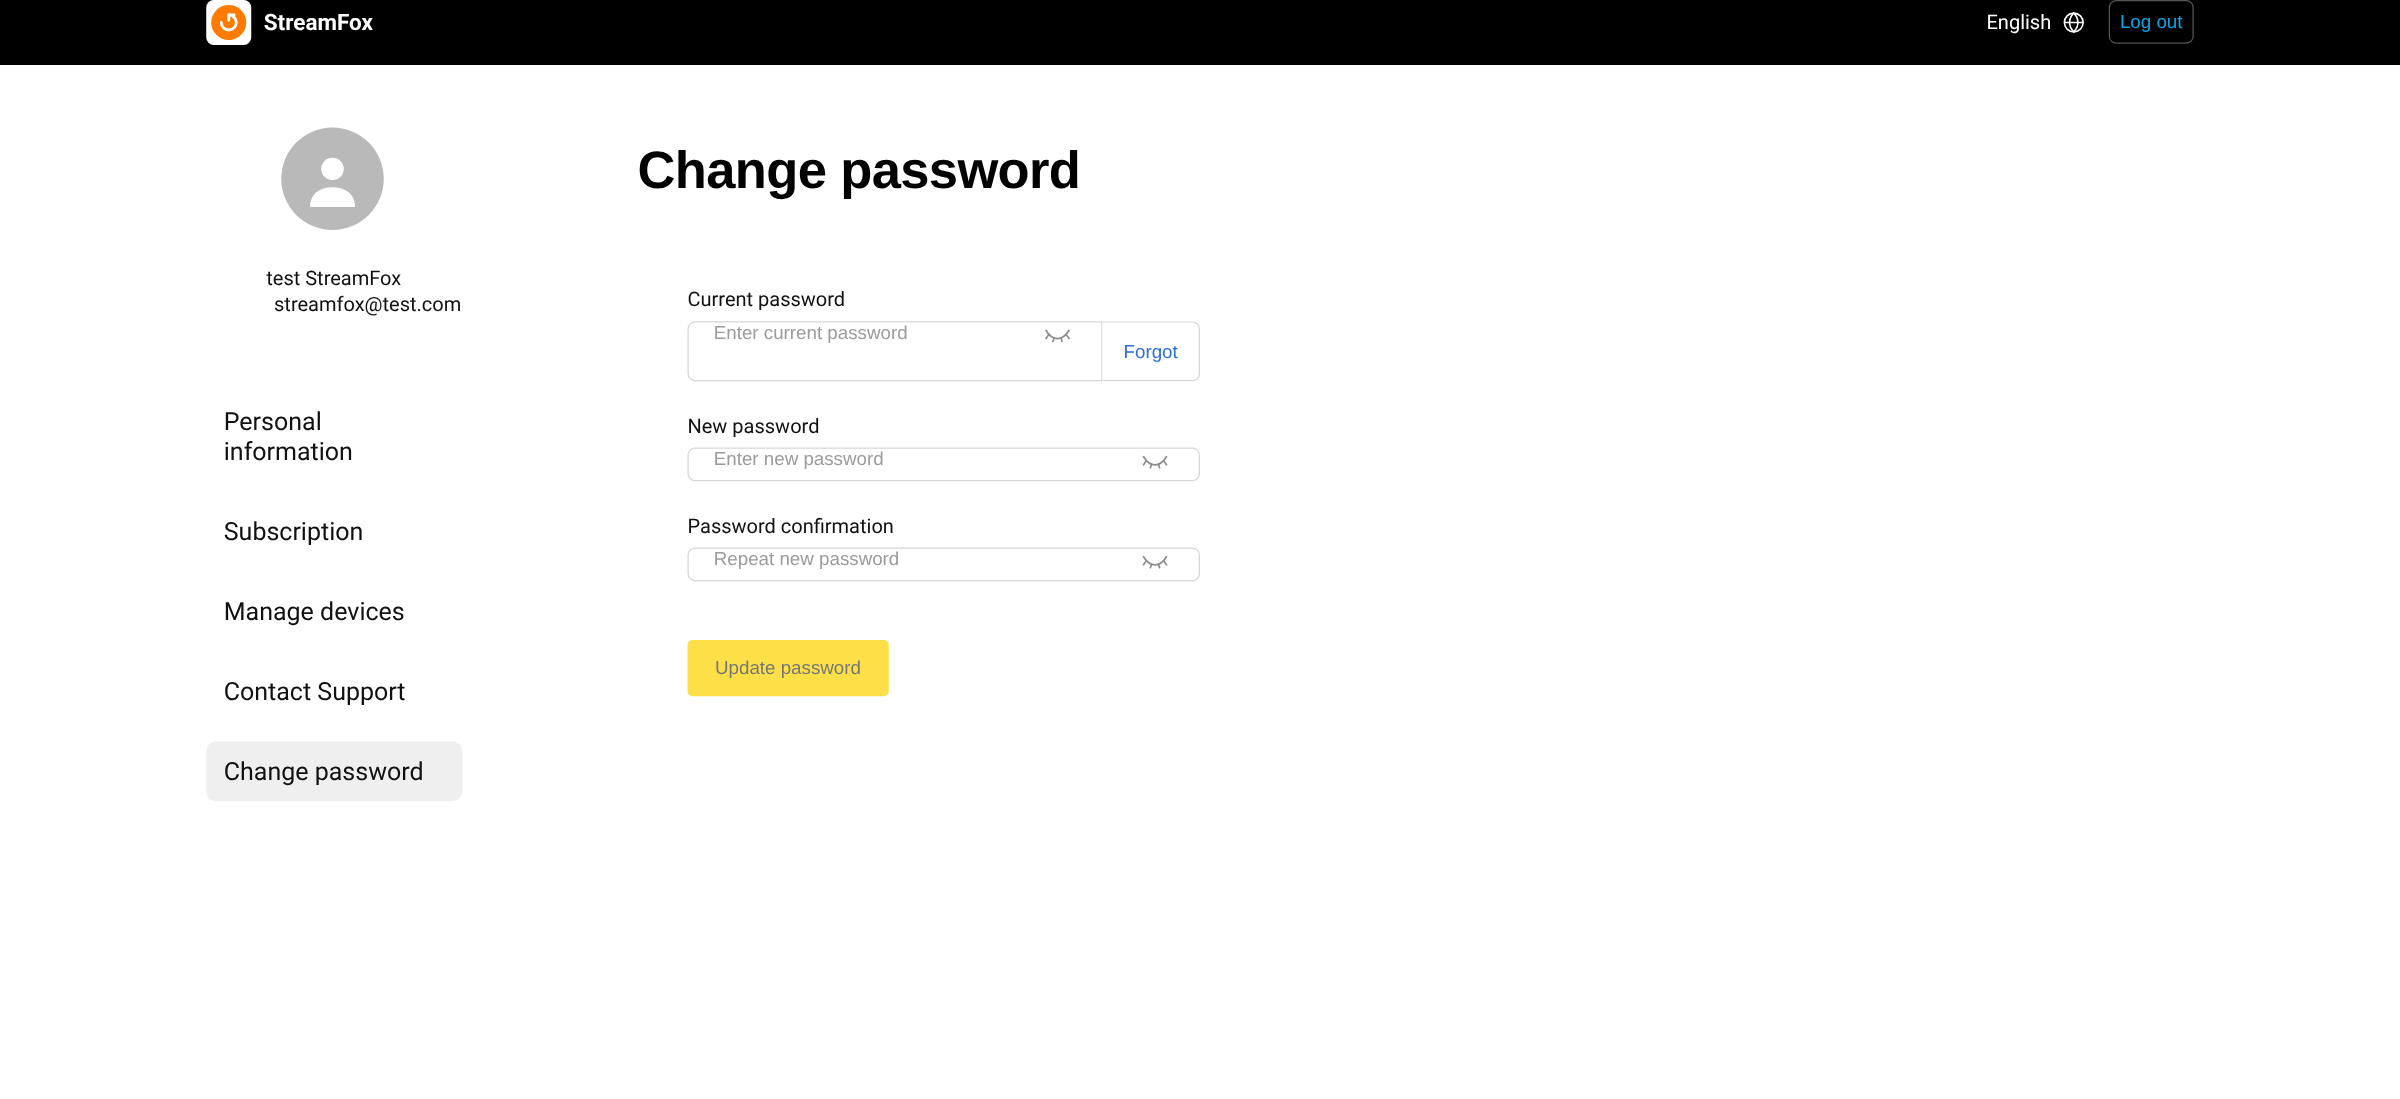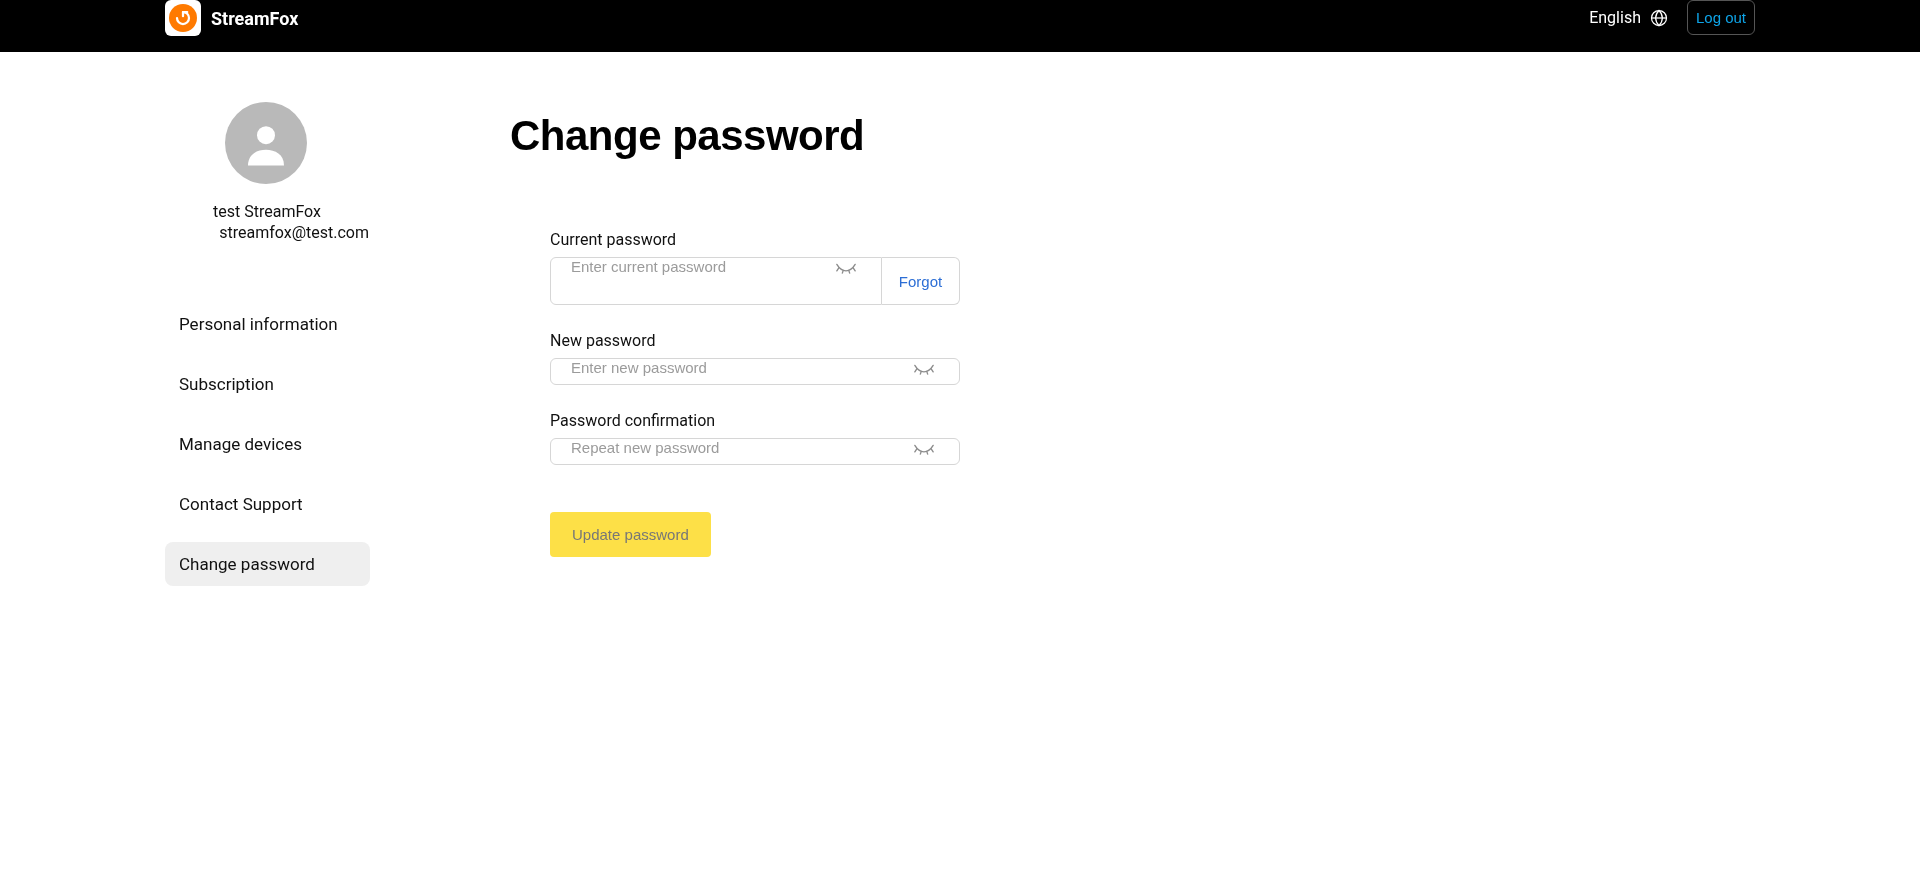--- a/index.html
+++ b/index.html
@@ -64,27 +64,27 @@
     width: 345px;
     padding-top: 50px;
   }
   .avatar {
     width: 82px; height: 82px; border-radius: 50%;
     background: #b9b9b9;
     display: flex; align-items: center; justify-content: center;
     margin-left: 60px;
   }
   .avatar svg { width: 54px; height: 54px; fill: #fff; }
-  .user-block { text-align: center; margin-top: 18px; width: 204px; }
+  .user-block { text-align: center; margin-top: 29px; width: 204px; }
   .user-name { font-size: 16px; color: #111; }
   .user-email { font-size: 16px; color: #111; margin-top: 2px; text-align: right; }
 
   .nav { margin-top: 60px; display: flex; flex-direction: column; gap: 16px; }
   .nav-item {
-    font-size: 17px; color: #111;
+    font-size: 20px; color: #111;
     padding: 12px 14px;
     border-radius: 8px; cursor: pointer;
     width: 205px;
   }
   .nav-item.active { background: #efefef; }
 
   
   .main { flex: 1; padding-top: 60px; }
   .page-title {
     font-size: 42px; font-weight: 900; letter-spacing: -0.5px;

